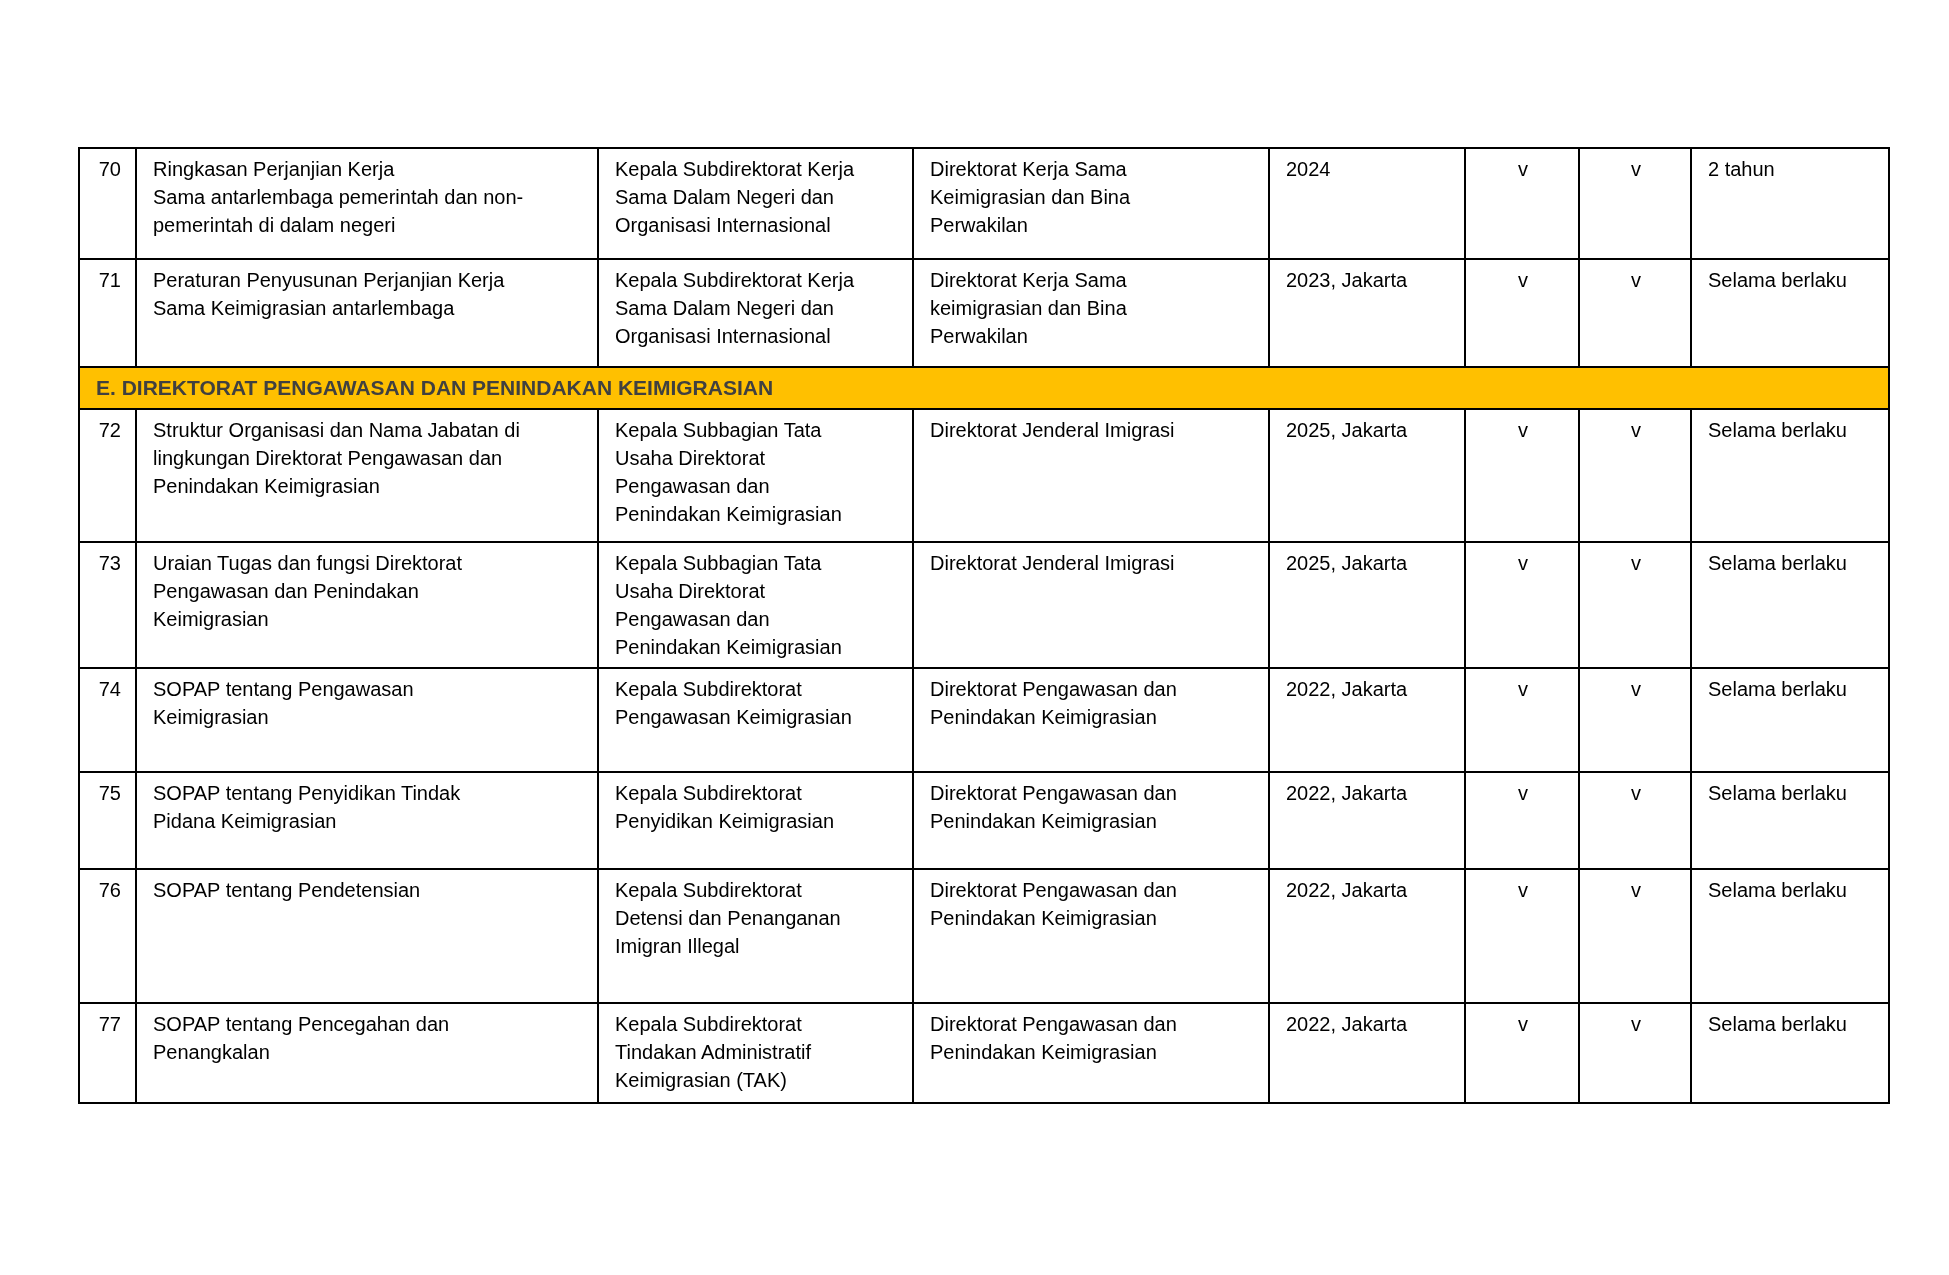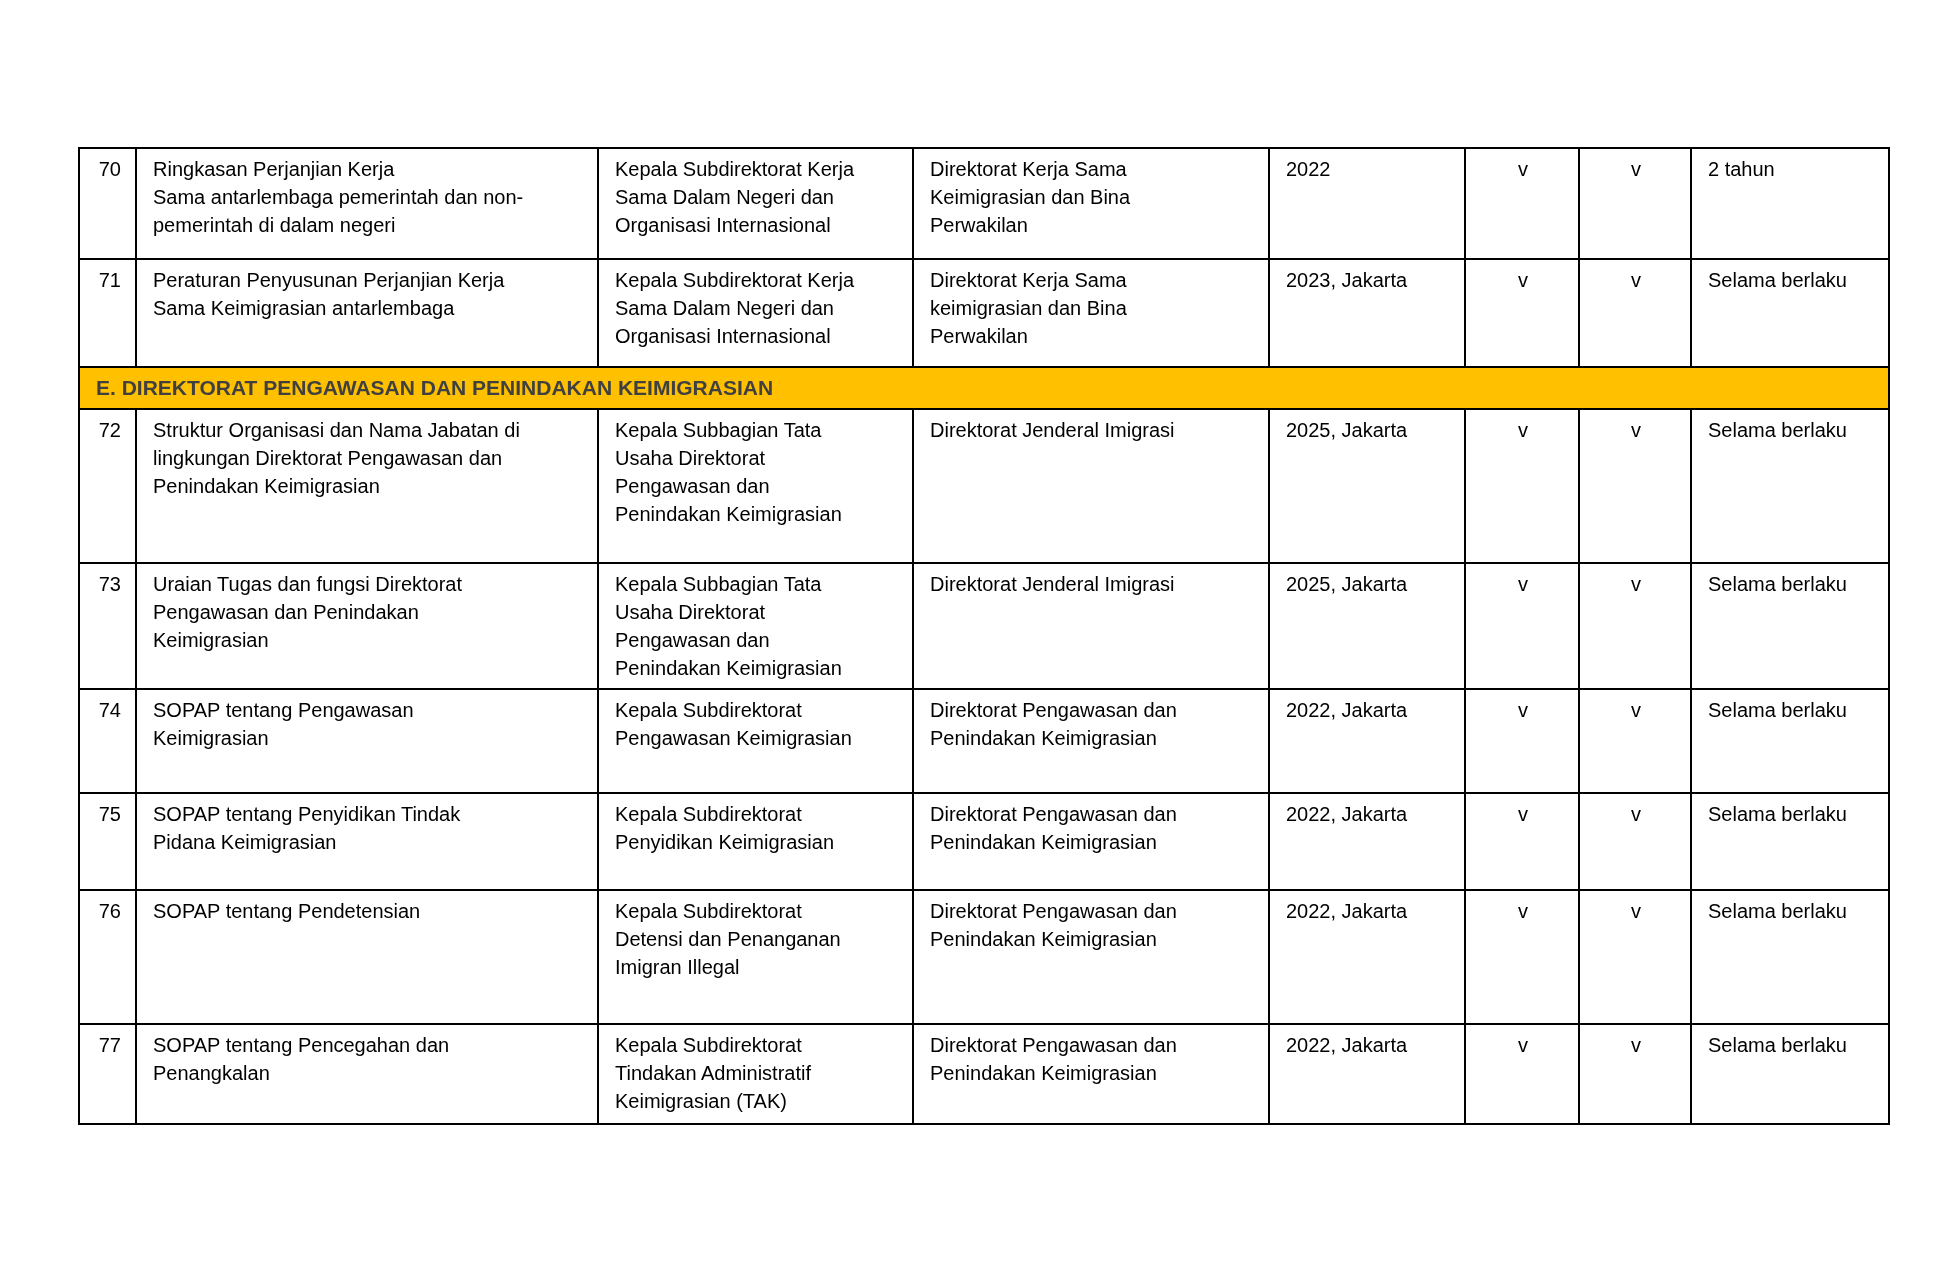--- a/index.html
+++ b/index.html
@@ -26,21 +26,21 @@
     vertical-align: top;
     padding: 6px 14px 6px 16px;
     white-space: pre-line;
     overflow: hidden;
   }
   td.no    { text-align: right; padding-left: 4px; padding-right: 4px; }
   td.check { text-align: center; padding-left: 4px; padding-right: 4px; }
   tr.r70 { height: 111px; }
   tr.r71 { height: 108px; }
   tr.banner-row { height: 34px; }
-  tr.r72 { height: 154px; }
+  tr.r72 { height: 133px; }
   tr.r73 { height: 110px; margin-top: 15px; }
   tr.r74 { height: 104px; border-radius: 21px; }
   tr.r75 { height: 97px;  }
   tr.r76 { height: 134px; }
   tr.r77 { height: 100px; }
   td.section-banner {
     background: #FFC000;
     font-weight: bold;
     font-size: 21px;
     padding: 2px 6px;
@@ -68,21 +68,21 @@
         <td class="no">70</td>
         <td>Ringkasan Perjanjian Kerja
 Sama antarlembaga pemerintah dan non-
 pemerintah di dalam negeri</td>
         <td>Kepala Subdirektorat Kerja
 Sama Dalam Negeri dan
 Organisasi Internasional</td>
         <td>Direktorat Kerja Sama
 Keimigrasian dan Bina
 Perwakilan</td>
-        <td>2022</td>
+        <td>2024</td>
         <td class="check">v</td>
         <td class="check">v</td>
         <td>2 tahun</td>
       </tr>
       <tr class="r71">
         <td class="no">71</td>
         <td>Peraturan Penyusunan Perjanjian Kerja
 Sama Keimigrasian antarlembaga</td>
         <td>Kepala Subdirektorat Kerja
 Sama Dalam Negeri dan

